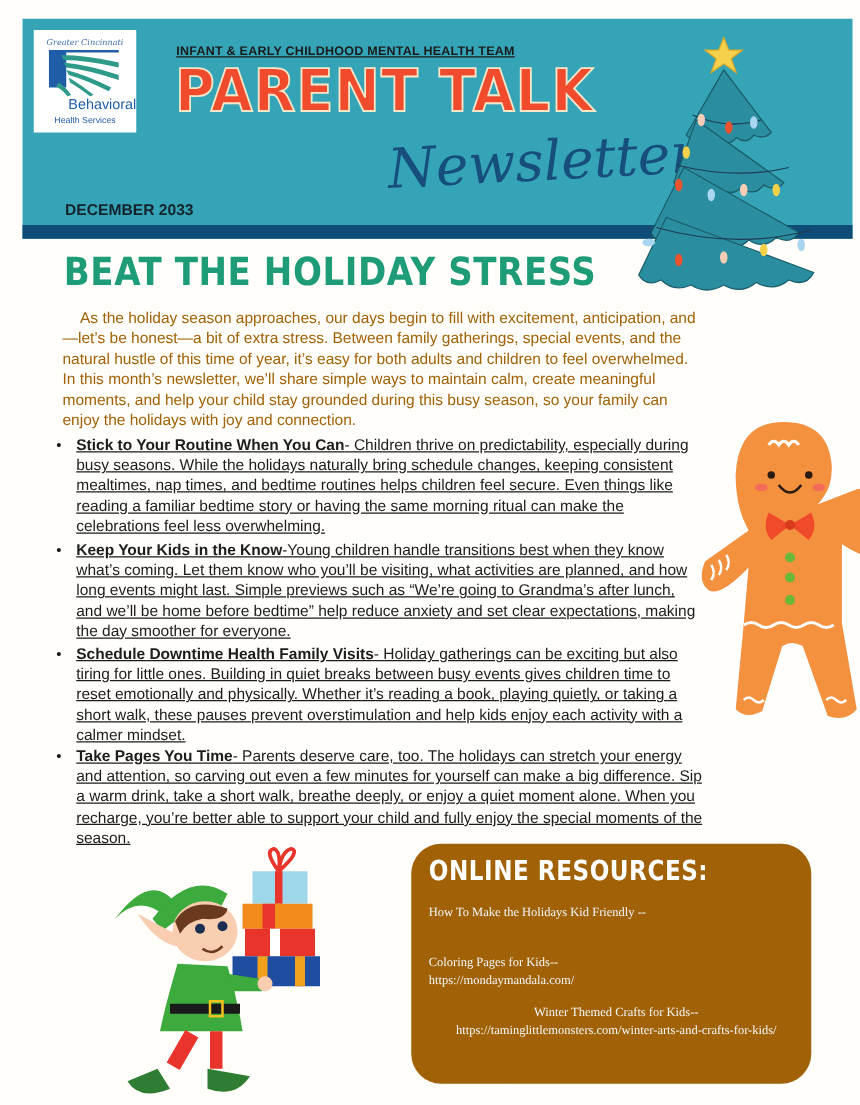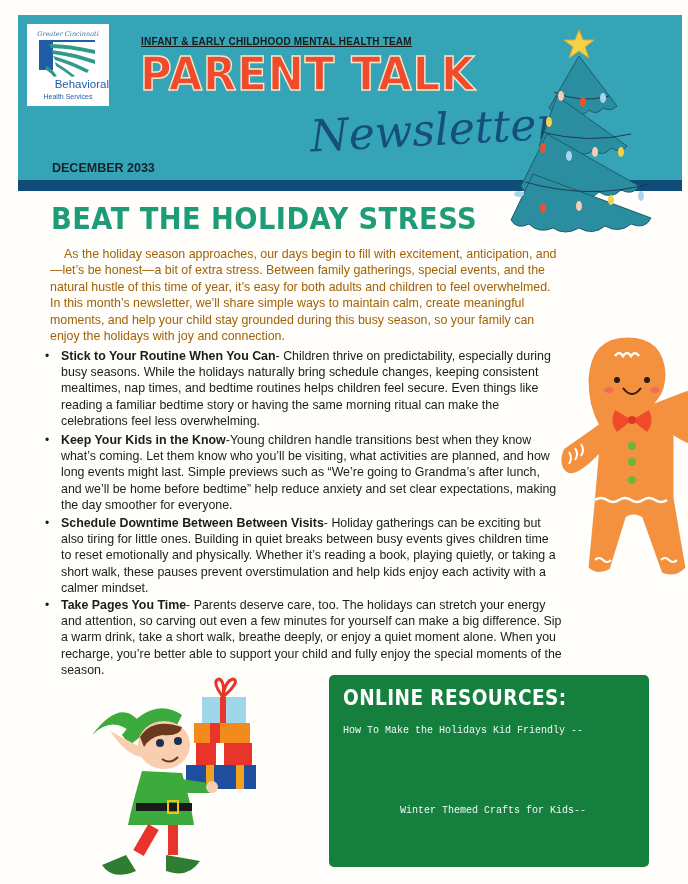--- a/index.html
+++ b/index.html
@@ -76,47 +76,47 @@
     .intro {
       position: absolute; left: 38px; top: 246px; width: 510px;
       font-family: "Liberation Sans", sans-serif; font-size: 12.4px;
       line-height: 16.4px; color: #a16207; text-indent: 14px;
     }
 
     .bullets { position: absolute; left: 20px; top: 348px; width: 530px; list-style: none; }
     .bullet {
       position: relative; padding-left: 29px;
       font-family: "Liberation Sans", sans-serif; font-size: 12.4px;
-      line-height: 16.2px; color: #1c1c1c;
+      line-height: 16.2px; color: #1c1c1c; text-decoration: underline;
     }
     .bullet::before {
       content: "•"; position: absolute; left: 13px; top: 0; font-size: 12px;
     }
     .bullet b { font-weight: bold; }
     .bullet-1 { position: absolute; top: 0; }
     .bullet-2 { position: absolute; top: 84px; }
     .bullet-3 { position: absolute; top: 167px; }
     .bullet-4 { position: absolute; top: 249px; }
 
     .gingerbread { position: absolute; left: 545px; top: 328px; width: 143px; height: 250px; }
     .elf { position: absolute; left: 70px; top: 675px; width: 190px; height: 209px; }
 
     
     .resources {
       position: absolute; left: 317px; top: 675px; width: 320px; height: 192px;
-      background: #15803d; border-radius: 5px; color: #ffffff;
+      background: #a16207; border-radius: 24px; color: #ffffff;
     }
     .res-title {
       position: absolute; left: 14px; top: 10px;
       font-family: "DejaVu Sans", sans-serif; font-weight: bold;
       font-size: 22px; letter-spacing: 0.5px;
       transform: scaleX(0.84); transform-origin: left top;
     }
     .res-item { position: absolute; left: 14px; width: 300px;
-      font-family: Liberation Mono, monospace; font-size: 10px; line-height: 14px; color: #f2f7fa; }
+      font-family: Liberation Serif, serif; font-size: 10px; line-height: 14px; color: #f2f7fa; }
     .res-item-1 { top: 49px; }
     .res-item-2 { top: 89px; }
     .res-item-3 { top: 129px; text-align: center; }
     .res-url { display: block; word-break: break-all; }
   </style>
 </head>
 <body>
 
 <div class="page">
 
@@ -171,21 +171,21 @@
   <p class="intro">As the holiday season approaches, our days begin to fill with excitement, anticipation, and—let’s be honest—a bit of extra stress. Between family gatherings, special events, and the natural hustle of this time of year, it’s easy for both adults and children to feel overwhelmed. In this month’s newsletter, we’ll share simple ways to maintain calm, create meaningful moments, and help your child stay grounded during this busy season, so your family can enjoy the holidays with joy and connection.</p>
 
   <ul class="bullets">
     <li class="bullet bullet-1">
       <b>Stick to Your Routine When You Can</b><span>- Children thrive on predictability, especially during busy seasons. While the holidays naturally bring schedule changes, keeping consistent mealtimes, nap times, and bedtime routines helps children feel secure. Even things like reading a familiar bedtime story or having the same morning ritual can make the celebrations feel less overwhelming.</span>
     </li>
     <li class="bullet bullet-2">
       <b>Keep Your Kids in the Know</b><span>-Young children handle transitions best when they know what’s coming. Let them know who you’ll be visiting, what activities are planned, and how long events might last. Simple previews such as “We’re going to Grandma’s after lunch, and we’ll be home before bedtime” help reduce anxiety and set clear expectations, making the day smoother for everyone.</span>
     </li>
     <li class="bullet bullet-3">
-      <b>Schedule Downtime Between Between Visits</b><span>- Holiday gatherings can be exciting but also tiring for little ones. Building in quiet breaks between busy events gives children time to reset emotionally and physically. Whether it’s reading a book, playing quietly, or taking a short walk, these pauses prevent overstimulation and help kids enjoy each activity with a calmer mindset.</span>
+      <b>Schedule Downtime Health Family Visits</b><span>- Holiday gatherings can be exciting but also tiring for little ones. Building in quiet breaks between busy events gives children time to reset emotionally and physically. Whether it’s reading a book, playing quietly, or taking a short walk, these pauses prevent overstimulation and help kids enjoy each activity with a calmer mindset.</span>
     </li>
     <li class="bullet bullet-4">
       <b>Take Pages You Time</b><span>- Parents deserve care, too. The holidays can stretch your energy and attention, so carving out even a few minutes for yourself can make a big difference. Sip a warm drink, take a short walk, breathe deeply, or enjoy a quiet moment alone. When you recharge, you’re better able to support your child and fully enjoy the special moments of the season.</span>
     </li>
   </ul>
 
   <svg class="gingerbread" viewBox="0 0 143 250">
     <path d="M70 8 Q108 8 110 46 Q110 62 102 72 L128 62 Q143 58 143 76 L143 120 Q130 118 118 110 L118 170 L130 240 Q120 252 104 246 L84 190 Q76 186 70 190 L54 242 Q40 250 30 240 L36 176 L40 130 Q20 150 10 146 Q-2 138 6 120 L40 96 Q30 78 30 52 Q32 8 70 8 Z" fill="#f4913f" stroke="#ffffff" stroke-width="3"></path>
     <path d="M58 28 q4 -6 8 0 q4 -6 8 0 q4 -6 8 0" fill="none" stroke="#fff" stroke-width="2.5"></path>
     <circle cx="60" cy="52" r="3" fill="#2b1a12"></circle>
@@ -237,18 +237,23 @@
     <rect x="86" y="150" width="10" height="30" fill="#e8342a"></rect>
     <path d="M44 180 L20 190 Q30 206 54 196 Z" fill="#2e7d32"></path>
     <path d="M84 180 L118 186 Q106 204 84 196 Z" fill="#2e7d32"></path>
   </svg>
 
   <div class="resources">
     <div class="res-title">ONLINE RESOURCES:</div>
     <div class="res-item res-item-1">
       <span class="res-label">How To Make the Holidays Kid Friendly --</span>
     </div>
+    <div class="res-item res-item-2">
+      <span class="res-label">Coloring Pages for Kids--</span>
+      <span class="res-url">https://mondaymandala.com/</span>
+    </div>
     <div class="res-item res-item-3">
       <span class="res-label">Winter Themed Crafts for Kids--</span>
+      <span class="res-url">https://taminglittlemonsters.com/winter-arts-and-crafts-for-kids/</span>
     </div>
   </div>
 
 </div>
 
 </body></html>

